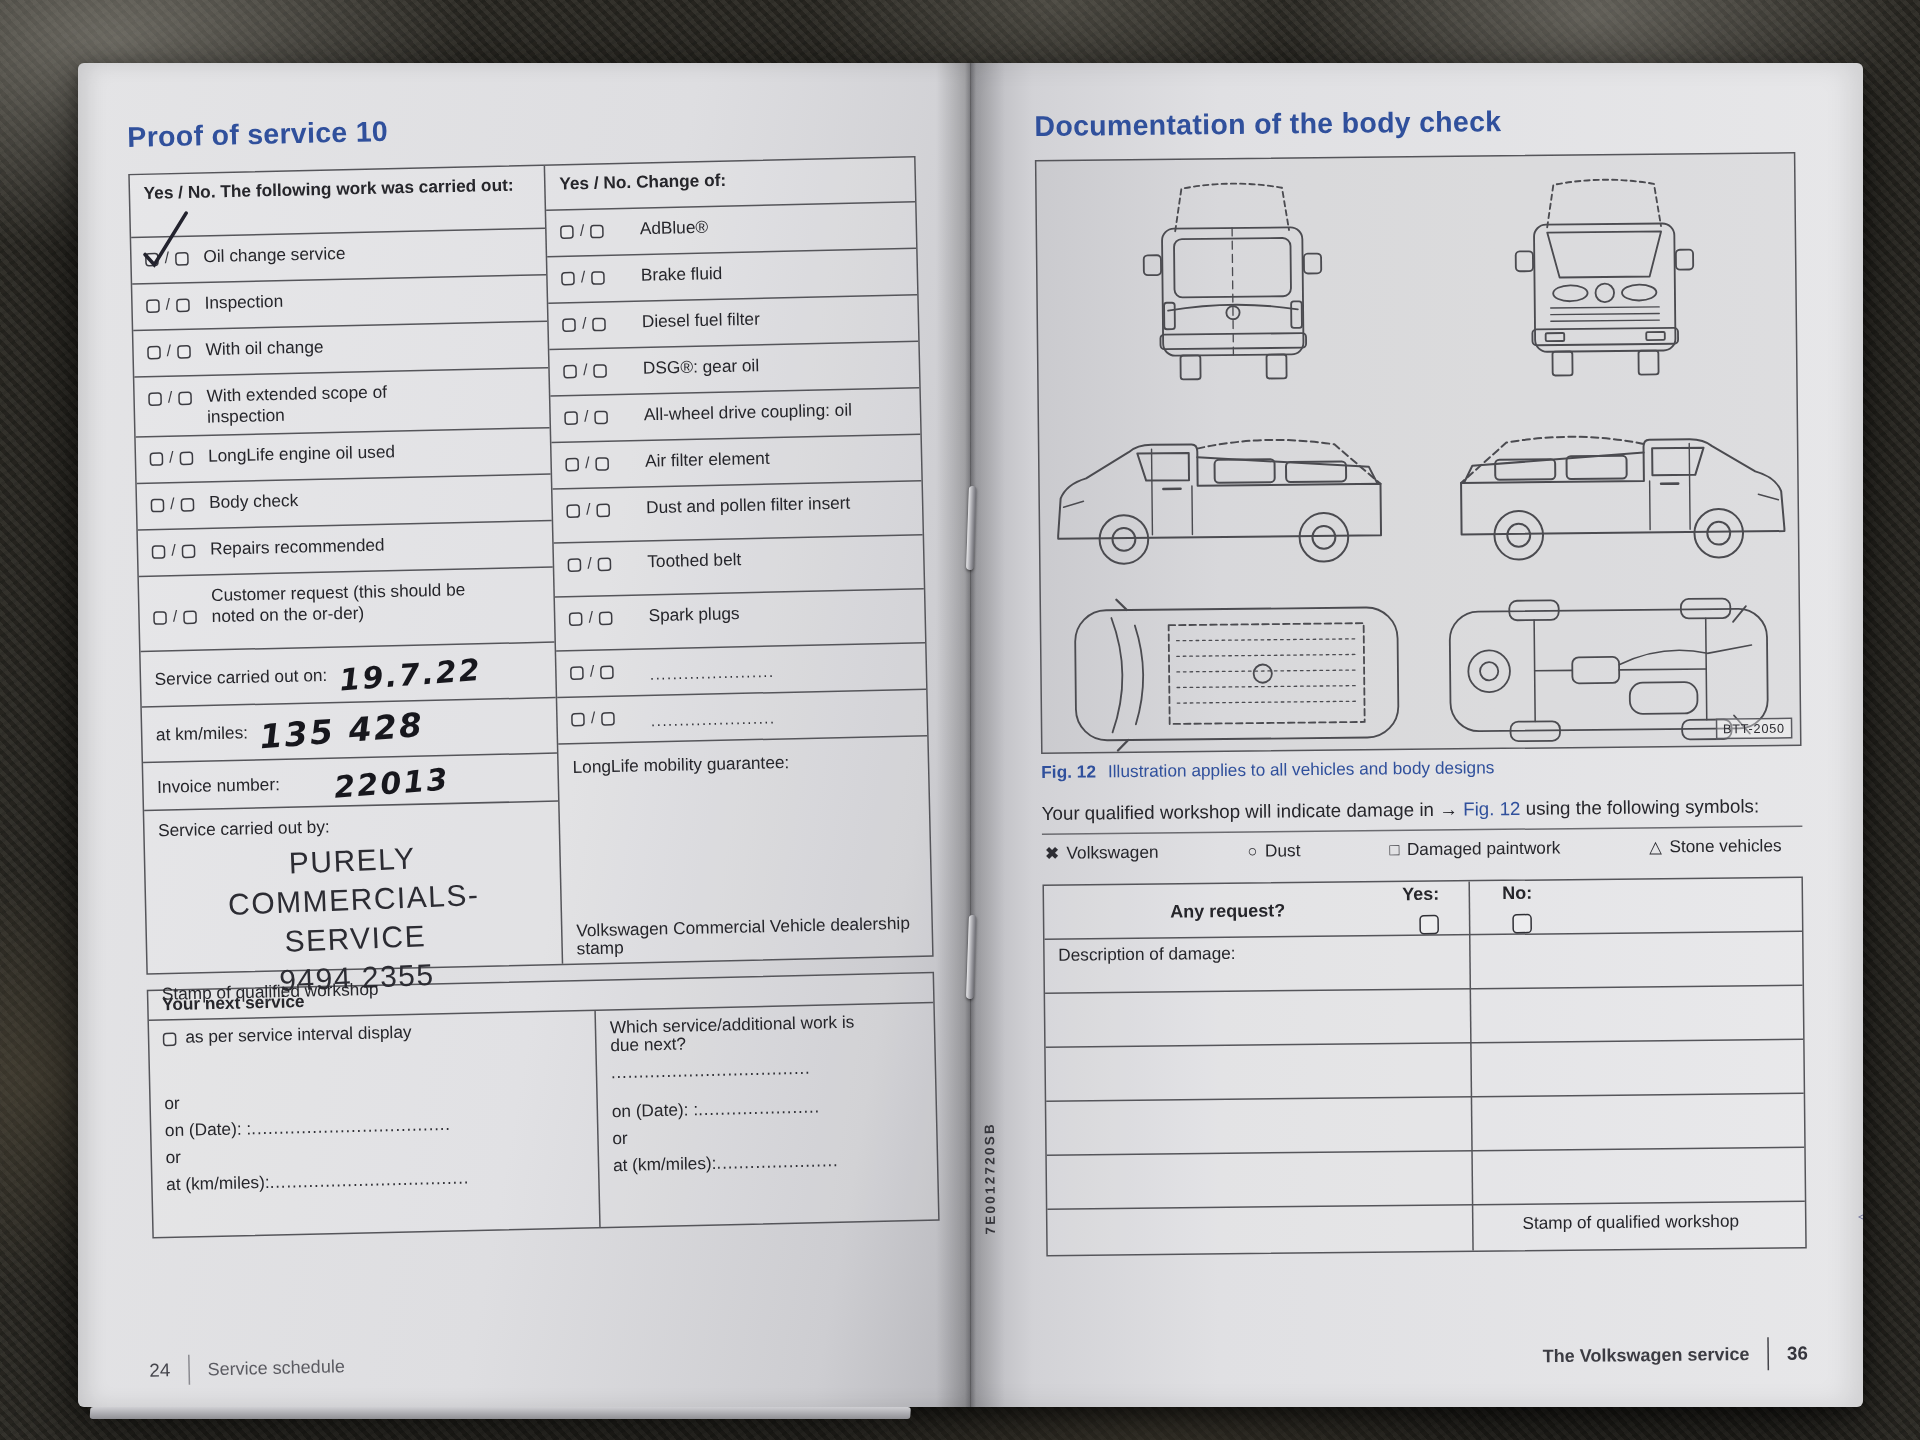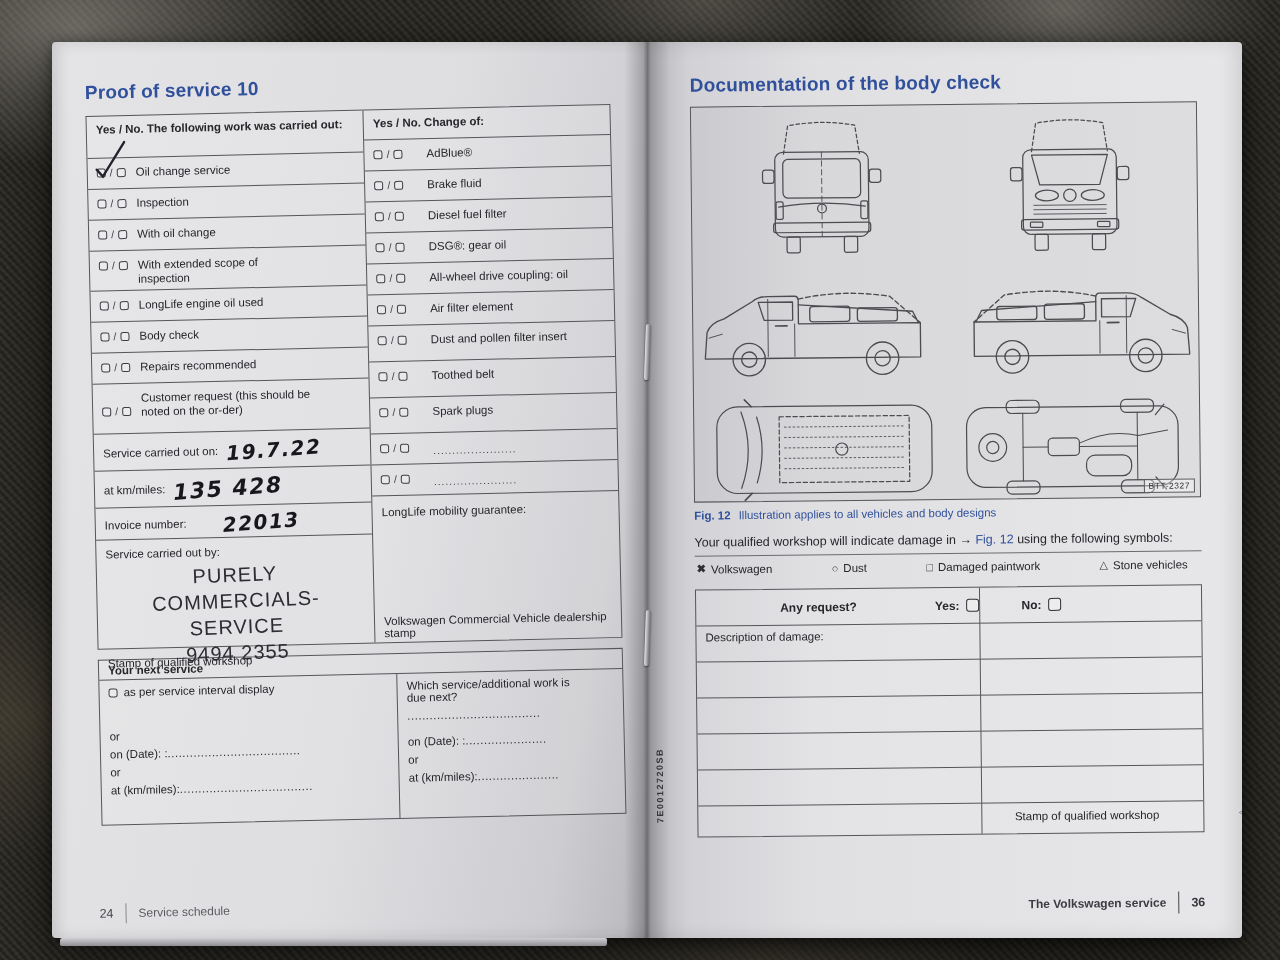--- a/index.html
+++ b/index.html
@@ -102,21 +102,21 @@
   .intro .figref{color:var(--accent);}
   .symbols{display:flex; justify-content:space-between; padding:6px 14px 0 2px; font-size:11.5px;}
   .sym{display:flex; align-items:center; gap:5px;}
   .sym .g{font-size:11px; color:#2e2e34;}
   .sym .g.x{font-weight:bold;}
 
   .dmg-table{border:1.2px solid var(--line); margin-top:14px; position:relative; background:rgba(255,255,255,.10);}
   .dmg-div{position:absolute; left:56%; top:0; bottom:0; border-left:1px solid var(--line);}
   .dmg-head{display:flex; align-items:center; min-height:36px; border-bottom:1px solid var(--line); font-size:12px;}
   .dmg-head .q{font-weight:bold; margin-left:84px;}
-  .dmg-head .yn{display:flex; align-items:center; gap:7px; margin-left:78px; font-weight:bold;}
+  .dmg-head .yn{display:flex; align-items:flex-end; gap:7px; margin-left:78px; font-weight:bold;flex-direction:column;}
   .dmg-head .yn + .yn{margin-left:42px;}
   .cb2{width:13px; height:13px; border:1.8px solid #303036; border-radius:3px; background:rgba(255,255,255,.3);}
   .dmg-row{min-height:36px; border-bottom:1px solid var(--line); font-size:11.5px; padding:5px 9px;}
   .dmg-last{min-height:30px; font-size:11.5px; text-align:right; padding:7px 44px 5px 9px;}
   .footer-r{position:absolute; right:42px; bottom:22px; display:flex; align-items:center; gap:12px;}
   .footer-r .lbl{font-size:12px; font-weight:bold; color:#3c3c43;}
   .footer-r .pnum{font-size:12.5px; font-weight:bold; color:#35353c;}
   .footer-r .vbar{background:#44444a; height:22px;}
   .spine{position:absolute; left:4px; bottom:118px; writing-mode:vertical-rl; transform:rotate(180deg);
     font-size:9px; letter-spacing:1.5px; color:#3a3a40; font-weight:bold;}
@@ -460,21 +460,21 @@
               <circle cx="38" cy="60" r="7"></circle>
             <path d="M73 21 V99 M205 21 V99" stroke-width="1.2"></path>
             <path d="M73 60 H102" stroke-width="1.2"></path>
             <rect x="102" y="50" width="36" height="20" rx="5"></rect>
             <path d="M138 60 H205" stroke-width="1.2"></path>
             <rect x="146" y="70" width="52" height="24" rx="10"></rect>
             <path d="M138 56 Q172 40 206 48 L240 42" stroke-width="1.2"></path>
             <path d="M226 96 L238 110 M226 24 L236 12" stroke-width="1.4"></path>
           </svg>
         </div>
-        <span class="btt">BTT-2327</span>
+        <span class="btt">BTT-2050</span>
       </div>
 
       <div class="figcap">
         <b>Fig. 12</b><span>Illustration applies to all vehicles and body designs</span>
       </div>
 
       <div class="intro">
         <span>Your qualified workshop will indicate damage in → </span><span class="figref">Fig. 12</span><span> using the following symbols:</span>
       </div>
 

